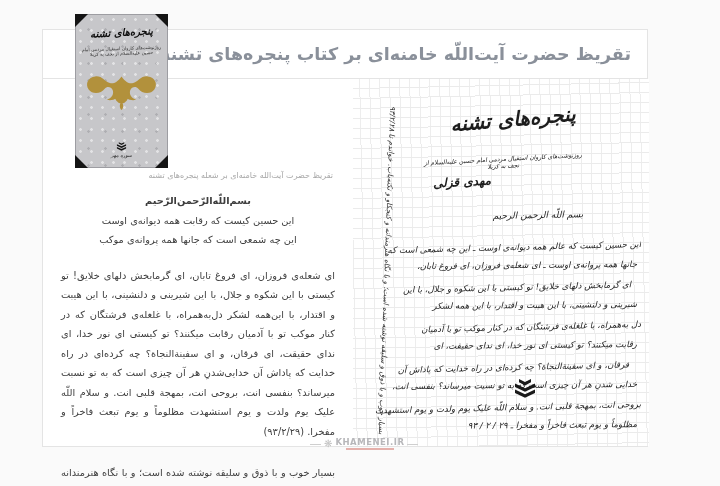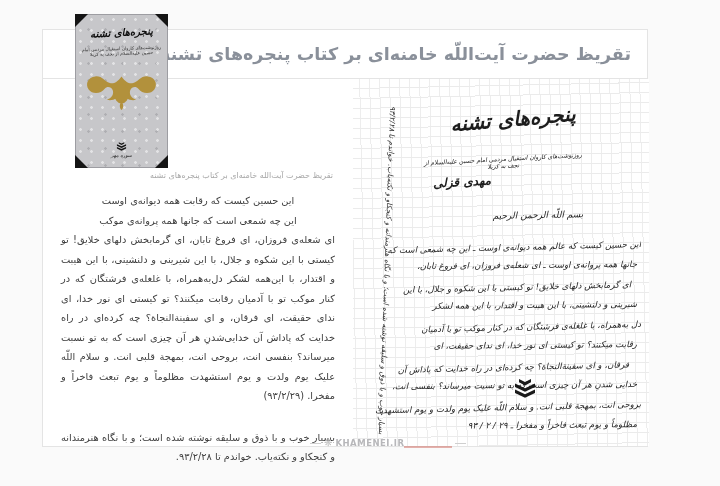--- a/index.html
+++ b/index.html
@@ -19,21 +19,21 @@
   .divider-v{position:absolute;left:310px;top:0;width:1px;height:100%;background:#e6e6e6;}
 
   
   .printed{position:absolute;left:0;top:0;width:310px;height:100%;}
   .caption{position:absolute;right:20px;top:92px;width:270px;text-align:right;direction:rtl;
            font-size:8px;color:#a8a8a8;}
   .text-block{position:absolute;right:18px;top:112px;width:274px;direction:rtl;
               color:#3d3d3d;font-size:9.8px;line-height:19.5px;}
   .bismillah-p{text-align:center;font-weight:bold;}
   .poem{text-align:center;}
-  .prose{text-align:justify;text-align-last:right;margin-top:0;}
+  .prose{text-align:justify;text-align-last:right;margin-top:16px;}
   .note-p{text-align:justify;text-align-last:right;margin-top:22px;}
 
   
   .cover{position:absolute;left:75px;top:14px;width:93px;height:154px;background:#c7c7ca;
          background-image:
            radial-gradient(circle, rgba(255,255,255,.5) 1.1px, transparent 1.6px),
            radial-gradient(circle, rgba(110,110,118,.28) 1px, transparent 1.5px);
          background-size:11px 11px,17px 17px;background-position:0 0,5px 7px;
          box-shadow:0 0 0 1px #9d9da2 inset;}
   .corner{position:absolute;width:0;height:0;}
@@ -78,37 +78,38 @@
   .ms-line:nth-child(even){transform:rotate(-.5deg);padding-right:4px;}
   .ms-line:nth-child(3){padding-right:10px;}
   .ms-line:nth-child(7){padding-right:12px;}
   .stamp{position:absolute;left:160px;top:300px;}
 
   
   .watermark{position:absolute;left:310px;top:438px;display:flex;align-items:center;gap:3px;
              cursor:pointer;}
   .wm-dash{width:11px;height:1px;background:#cfcfcf;}
   .wm-icon{font-size:10px;color:#c2c2c2;line-height:10px;}
-  .wm-text-wrap{display:flex;flex-direction:row;align-items:flex-end;}
+  .wm-text-wrap{display:flex;flex-direction:column;align-items:center;}
   .wm-text{font-size:8.5px;font-weight:bold;letter-spacing:.5px;color:#b7b7ba;line-height:9px;}
   .wm-redline{width:48px;height:2px;background:#d2726a;opacity:.55;margin-top:1px;}
 </style>
 </head>
 <body>
 
 <div class="header-box">
   <div class="header-title fa">تقریظ حضرت آیت‌اللّه خامنه‌ای بر کتاب پنجره‌های تشنه</div>
 </div>
 
 <div class="card">
   <div class="divider-v"></div>
 
   <div class="printed">
-    <div class="caption">تقریظ حضرت آیت‌الله خامنه‌ای بر کتاب پنجره‌های تشنه</div>
+    <div class="caption">تقریظ حضرت آیت‌الله خامنه‌ای بر شعله پنجره‌های تشنه</div>
     <div class="text-block">
+      <div class="bismillah-p">بسم‌اللّه‌الرّحمن‌الرّحیم</div>
       <div class="poem">این حسین کیست که رقابت همه دیوانه‌ی اوست</div>
       <div class="poem">این چه شمعی است که جانها همه پروانه‌ی موکب</div>
       <div class="prose">ای شعله‌ی فروزان، ای فروغ تابان، ای گرمابخش دلهای خلایق! تو کیستی با این شکوه و جلال، با این شیرینی و دلنشینی، با این هیبت و اقتدار، با این‌همه لشکر دل‌به‌همراه، با غلغله‌ی فرشتگان که در کنار موکب تو با آدمیان رقابت میکنند؟ تو کیستی ای نور خدا، ای ندای حقیقت، ای فرقان، و ای سفینةالنجاة؟ چه کرده‌ای در راه خدایت که پاداش آن خدایی‌شدنِ هر آن چیزی است که به تو نسبت میرساند؟ بنفسی انت، بروحی انت، بمهجة قلبی انت. و سلام اللّه علیک یوم ولدت و یوم استشهدت مظلوماً و یوم تبعث فاخراً و مفخرا. (۹۳/۲/۲۹)</div>
       <div class="note-p">بسیار خوب و با ذوق و سلیقه نوشته شده است؛ و با نگاه هنرمندانه و کنجکاو و نکته‌یاب. خواندم تا ۹۳/۲/۲۸.</div>
     </div>
   </div>
 
   <div class="scan">
     <div class="grid"></div>
 

